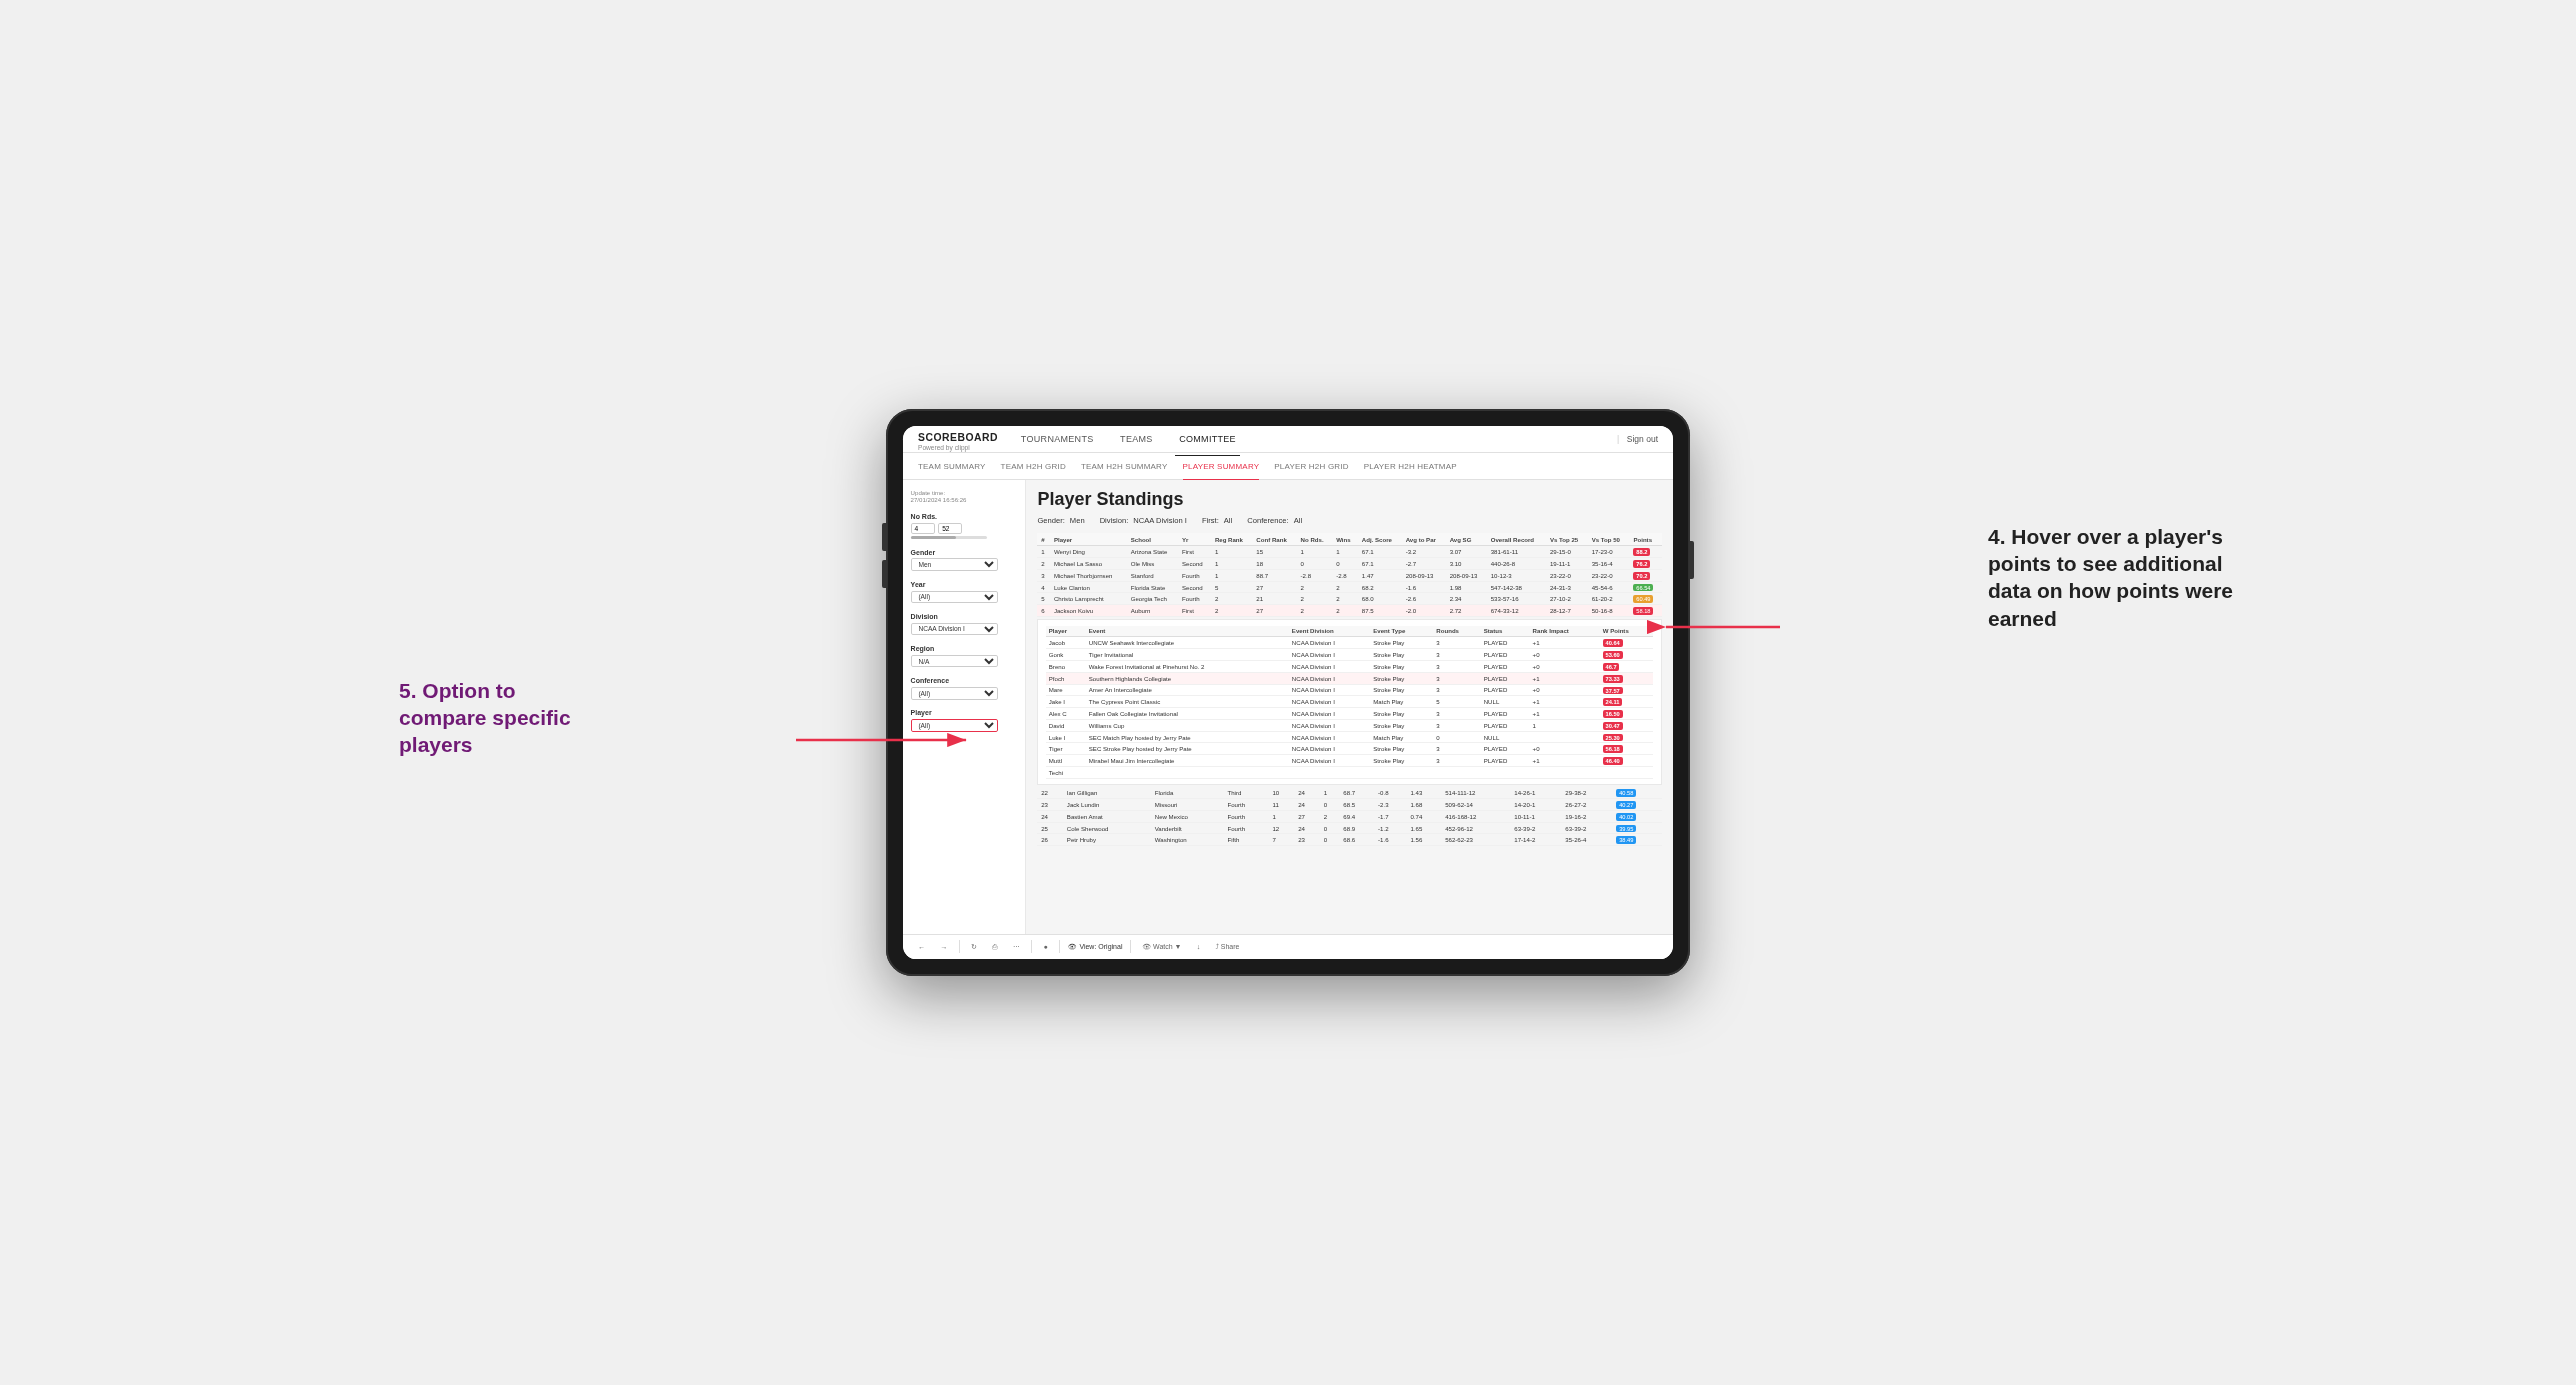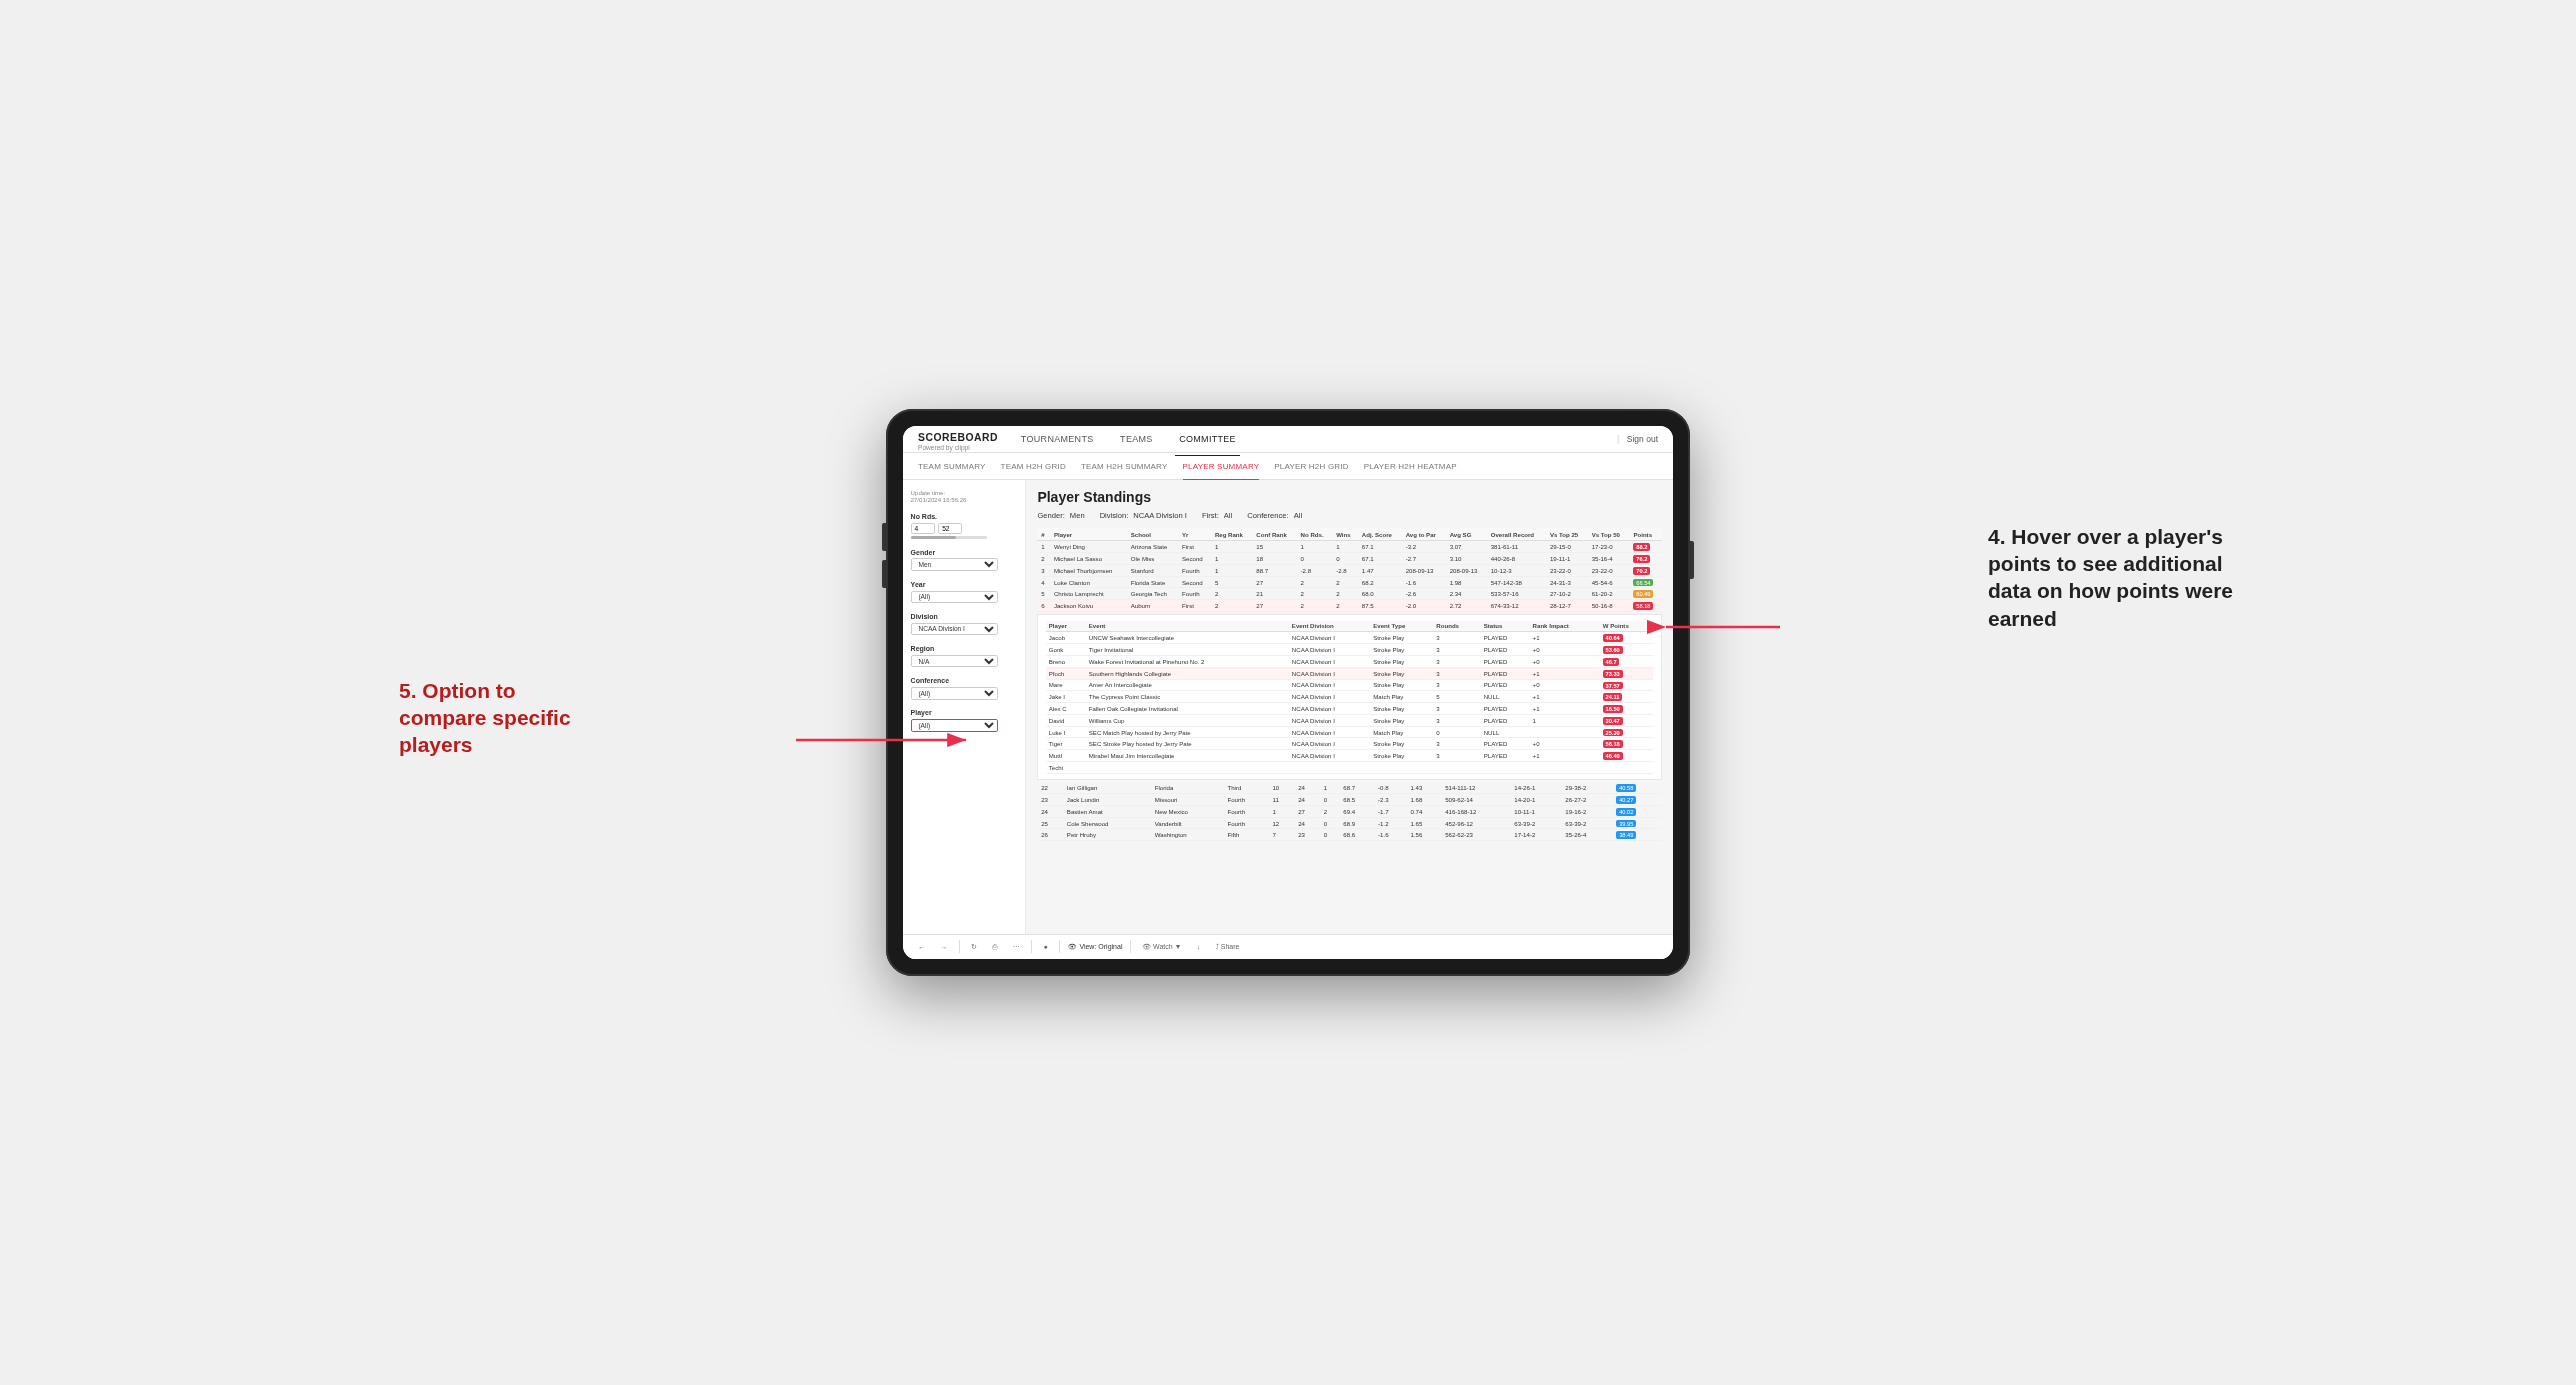--- a/index.html
+++ b/index.html
@@ -207,21 +207,21 @@
     }
 
     
     .content-area {
       flex: 1;
       padding: 9.5px 11.4px;
       overflow: auto;
     }
 
     .player-standings-title {
-      font-size: 14px;
+      font-size: 18px;
       font-weight: 700;
       color: #222;
       margin-bottom: 5.7px;
     }
 
     .filter-bar {
       display: flex;
       gap: 15px;
       font-size: 7.6px;
       color: #333;
@@ -363,21 +363,21 @@
     }
 
     
     .annotation-left {
       position: absolute;
       left: -227px;
       top: 50%;
       transform: translateY(-20%);
       font-size: 21px;
       font-weight: 700;
-      color: #b91c1c;
+      color: #701a75;
       width: 208px;
       line-height: 1.3;
     }
 
     .annotation-right {
       position: absolute;
       right: -303px;
       top: 20%;
       font-size: 21px;
       font-weight: 700;

